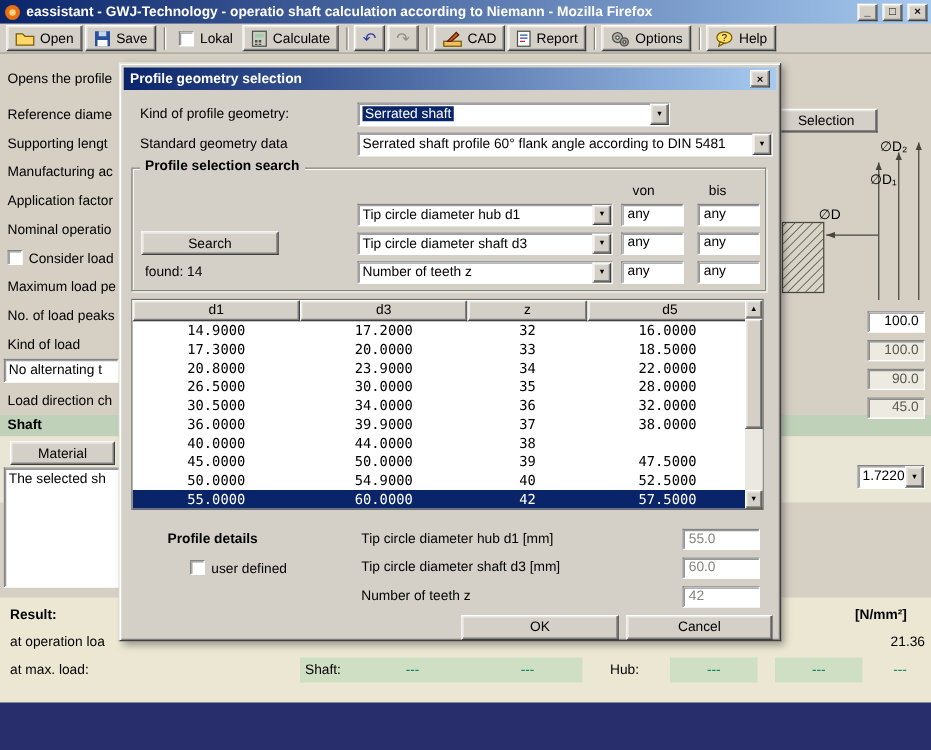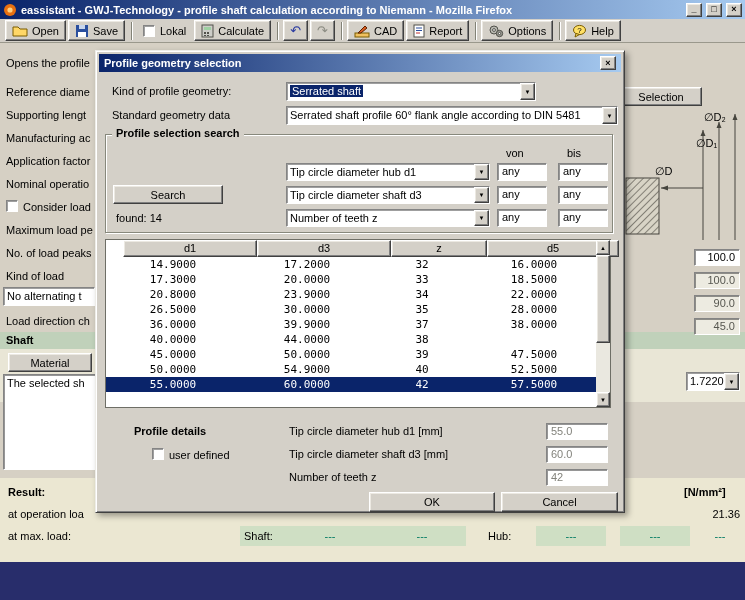--- a/index.html
+++ b/index.html
@@ -51,21 +51,21 @@
             z-index:10; }
   .dtitle { position:absolute; left:3px; top:3px; right:3px; height:18px;
             background:linear-gradient(to right,#0a246a,#a6caf0);
             color:#fff; font-weight:bold; display:flex; align-items:center; padding:0 5px; }
   .gbx { position:absolute; border:1px solid #87887c; box-shadow:inset 1px 1px 0 #fff, 1px 1px 0 #fff; }
   .glabel { position:absolute; background:#d4d0c8; padding:0 4px; font-weight:bold; z-index:2; }
 
   
   .ptable { position:absolute; left:9px; top:188px; width:506px; height:169px;
             background:#fff; border:1px solid #6e6e66; }
-  .phead { position:absolute; left:0; top:0; height:17px; display:flex;padding-left:17px; }
+  .phead { position:absolute; left:0; top:0; height:17px; display:flex; }
   .phcell { text-align:center; line-height:15px; }
   .pbody { position:absolute; left:0; top:17px; width:492px; height:150px; overflow:hidden;
            font-family:"DejaVu Sans Mono",monospace; font-size:11px; }
   .trow { display:flex; height:15px; line-height:15px; }
   .trow.selected { background:#0a246a; color:#fff; }
   .tcell { text-align:center; }
   .tcell:nth-child(1){ width:134px; } .tcell:nth-child(2){ width:134px; }
   .tcell:nth-child(3){ width:96px; }  .tcell:nth-child(4){ width:128px; }
   .pscroll { position:absolute; right:0; top:0; width:14px; height:167px; background:#eae8e0; }
   .sbtn { position:absolute; left:0; width:14px; height:15px; font-size:6px; }
@@ -81,21 +81,21 @@
 
 <div class="screen">
 
   <div class="titlebar">
     <span>
       <svg width="14" height="14">
           <circle cx="7" cy="7" r="6" fill="#e87010"></circle>
           <circle cx="7" cy="7" r="2.6" fill="#ffd080"></circle>
         </svg>
     </span>
-    <span class="ttext">eassistant - GWJ-Technology - profile shaft calculation according to Niemann - Mozilla Firefox</span>
+    <span class="ttext">eassistant - GWJ-Technology - operatio shaft calculation according to Niemann - Mozilla Firefox</span>
     <span class="winbtn raised btn">_</span>
     <span class="winbtn raised btn">□</span>
     <span class="winbtn raised btn">×</span>
   </div>
 
   <div class="toolbar">
     <span class="tbtn raised">
       <span>
           <svg width="16" height="14">
             <path d="M1 12 L1 3 L6 3 L8 5 L15 5 L15 12 Z" fill="#ffd766" stroke="#7a5c00"></path>
@@ -344,20 +344,26 @@
             <div class="tcell">34</div>
             <div class="tcell">22.0000</div>
           </div>
           <div class="trow">
             <div class="tcell">26.5000</div>
             <div class="tcell">30.0000</div>
             <div class="tcell">35</div>
             <div class="tcell">28.0000</div>
           </div>
           <div class="trow">
+            <div class="tcell">30.5000</div>
+            <div class="tcell">34.0000</div>
+            <div class="tcell">36</div>
+            <div class="tcell">32.0000</div>
+          </div>
+          <div class="trow">
             <div class="tcell">36.0000</div>
             <div class="tcell">39.9000</div>
             <div class="tcell">37</div>
             <div class="tcell">38.0000</div>
           </div>
           <div class="trow">
             <div class="tcell">40.0000</div>
             <div class="tcell">44.0000</div>
             <div class="tcell">38</div>
           </div>

